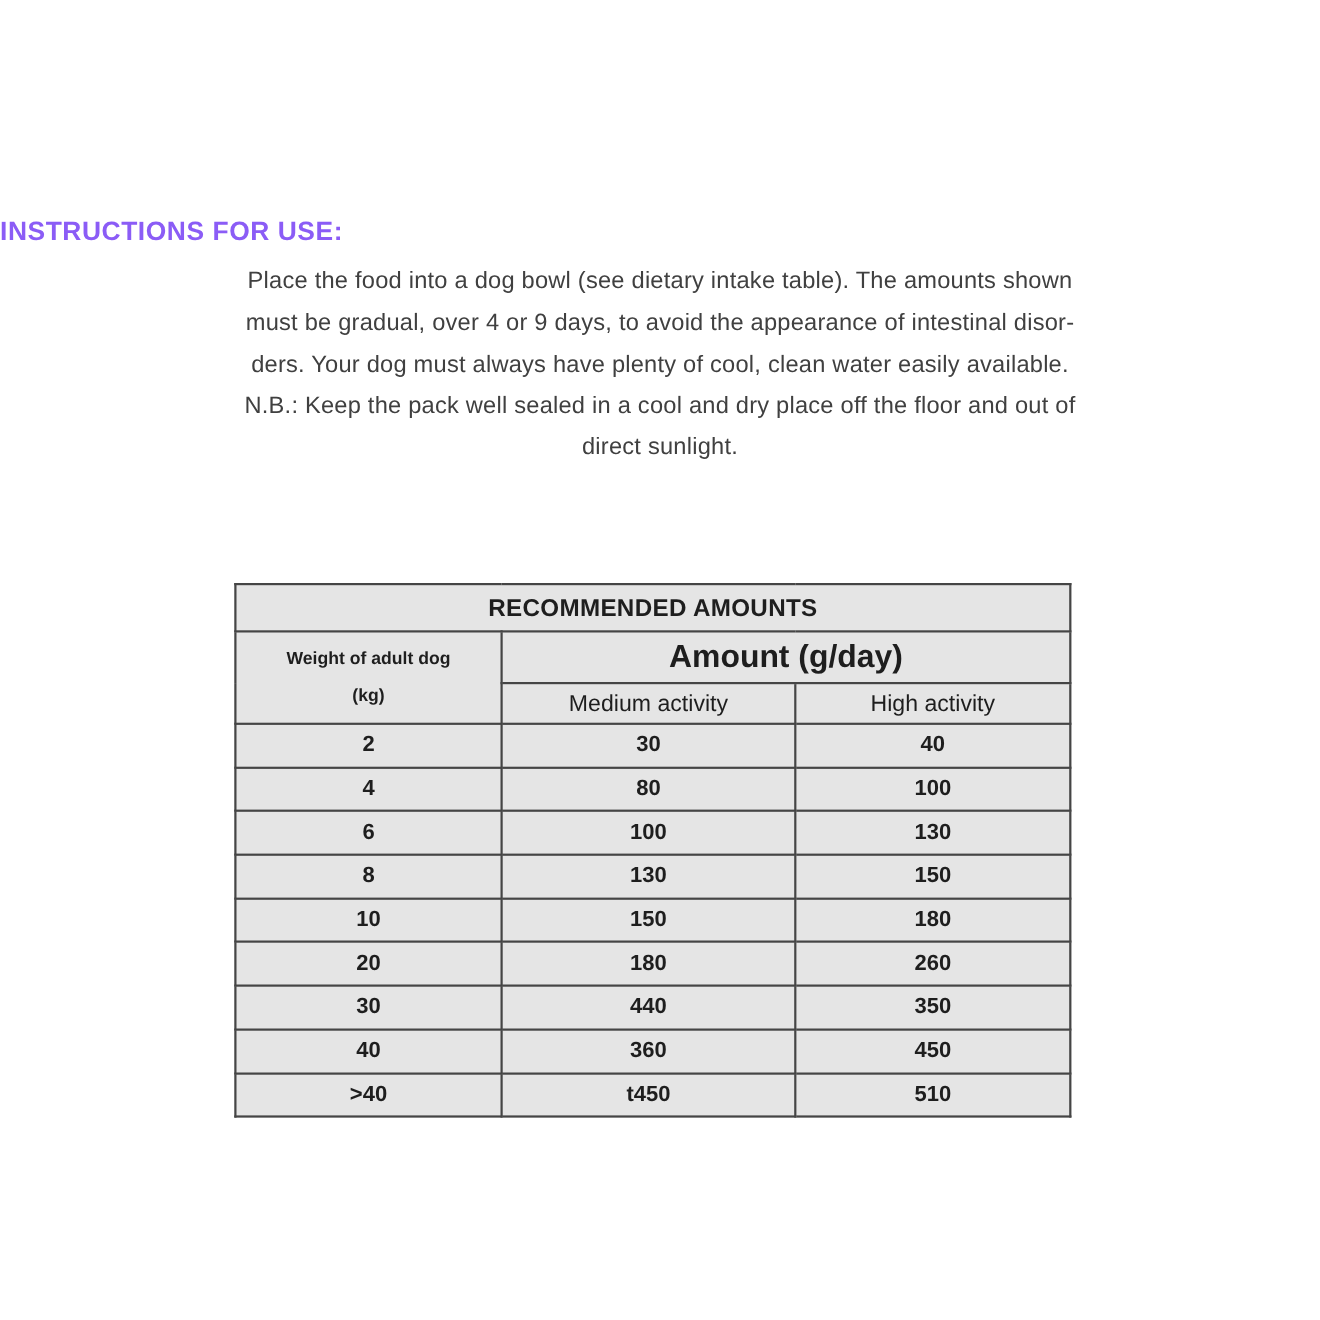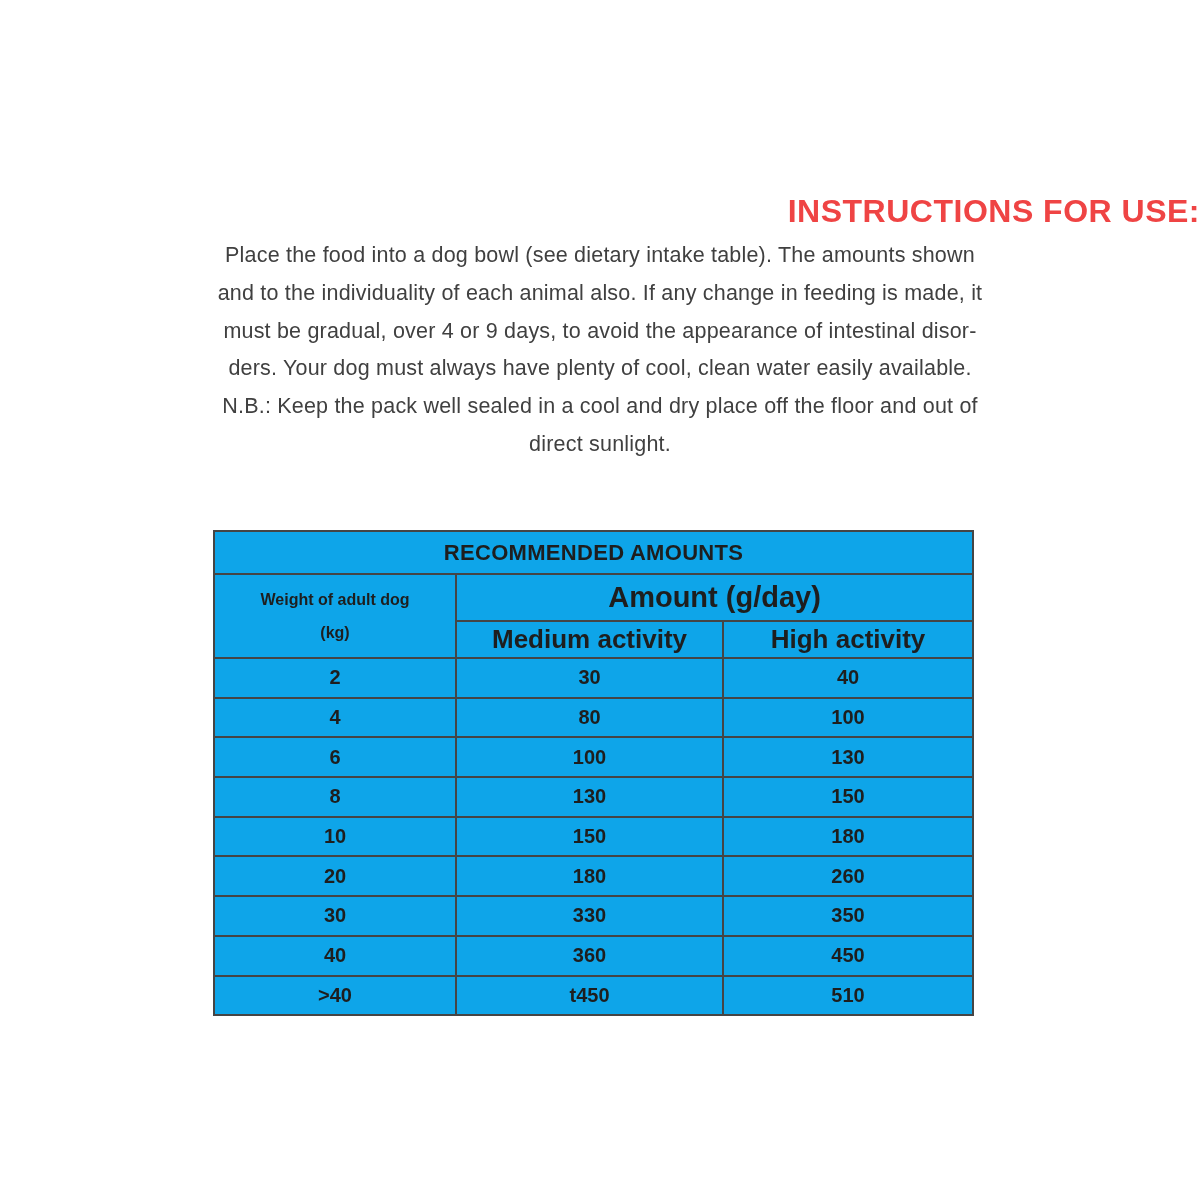--- a/index.html
+++ b/index.html
@@ -15,26 +15,26 @@
     font-family: "Liberation Sans", "DejaVu Sans", sans-serif;
     color: #222222;
     overflow: hidden;
   }
   .page-title {
     position: absolute;
     top: 192px;
     left: 0;
     width: 100%;
     margin: 0;
-    text-align: right;
-    font-size: 32px;
+    text-align: left;
+    font-size: 24px;
     line-height: 38px;
     font-weight: 700;
     letter-spacing: 0.5px;
-    color: #ef4444;
+    color: #8b5cf6;
   }
   .paragraph {
     position: absolute;
     top: 237px;
     left: 185px;
     width: 830px;
     text-align: center;
     font-size: 21.5px;
     line-height: 37.8px;
     font-weight: 400;
@@ -44,21 +44,21 @@
   .para-line {
     white-space: nowrap;
   }
   table.amounts {
     position: absolute;
     top: 530px;
     left: 213px;
     width: 759px;
     border-collapse: collapse;
     table-layout: fixed;
-    background: #0ea5e9;
+    background: #e5e5e5;
   }
   table.amounts th,
   table.amounts td {
     border: 2px solid #454545;
     text-align: center;
     vertical-align: middle;
     padding: 0;
     color: #1e1e1e;
   }
   table.amounts {
@@ -70,22 +70,22 @@
     font-weight: 700;
     letter-spacing: 0.3px;
   }
   .row-amount-header th {
     height: 45px;
     font-size: 29px;
     font-weight: 700;
   }
   .row-activity-header th {
     height: 35px;
-    font-size: 26px;
-    font-weight: 700;
+    font-size: 21px;
+    font-weight: 400;
   }
   th.weight-header {
     font-size: 16px;
     font-weight: 700;
     line-height: 33px;
   }
   table.amounts tbody td {
     height: 37.7px;
     font-size: 20px;
     font-weight: 700;
@@ -93,21 +93,20 @@
 </style>
 </head>
 <body>
 
 <div class="sheet">
 
   <h1 class="page-title">INSTRUCTIONS FOR USE:</h1>
 
   <div class="paragraph">
       <div class="para-line">Place the food into a dog bowl (see dietary intake table). The amounts shown</div>
-      <div class="para-line">and to the individuality of each animal also. If any change in feeding is made, it</div>
       <div class="para-line">must be gradual, over 4 or 9 days, to avoid the appearance of intestinal disor-</div>
       <div class="para-line">ders. Your dog must always have plenty of cool, clean water easily available.</div>
       <div class="para-line">N.B.: Keep the pack well sealed in a cool and dry place off the floor and out of</div>
       <div class="para-line">direct sunlight.</div>
     </div>
 
   <table class="amounts">
     <colgroup>
       <col style="width: 242px;">
       <col style="width: 267px;">
@@ -155,21 +154,21 @@
           <td>150</td>
           <td>180</td>
         </tr>
         <tr>
           <td>20</td>
           <td>180</td>
           <td>260</td>
         </tr>
         <tr>
           <td>30</td>
-          <td>330</td>
+          <td>440</td>
           <td>350</td>
         </tr>
         <tr>
           <td>40</td>
           <td>360</td>
           <td>450</td>
         </tr>
         <tr>
           <td>&gt;40</td>
           <td>t450</td>

